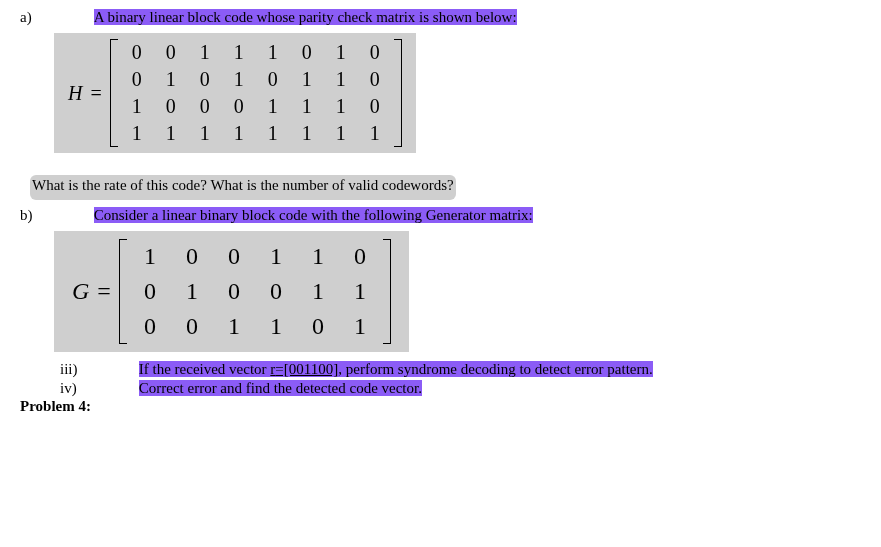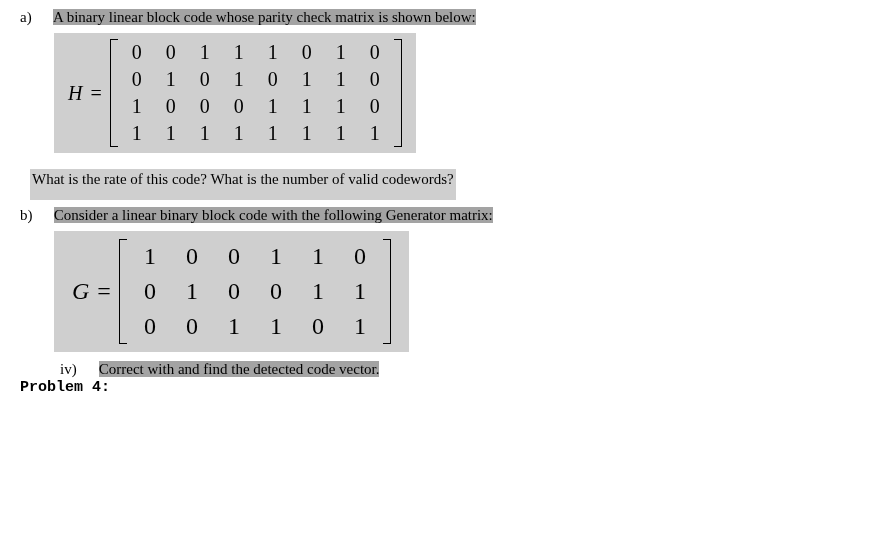--- a/index.html
+++ b/index.html
@@ -9,21 +9,22 @@
       background: #fff;
       margin: 0;
       padding: 8px 20px;
       width: 881px;
       box-sizing: border-box;
     }
     .line {
       padding: 1px 0;
     }
     .hl {
-      background: #a3a3a3;
+      background: #8b5cf6;
+      margin-left: 40px;
     }
     .label {
       display: inline-block;
       width: 30px;
       vertical-align: top;
     }
     .sublabel {
       display: inline-block;
       width: 35px;
     }
@@ -72,34 +73,34 @@
       left: 0;
       border-right: none;
     }
     .bracket-r {
       right: 0;
       border-left: none;
     }
     .q-box {
       background: #cfcfcf;
       display: inline-block;
-      padding: 2px 2px 12px 2px;
-      margin-top: 8px;
+      padding: 2px 2px 6px 2px;
+      margin-top: 14px;
       margin-bottom: 4px;
       margin-left: 10px;
+      border-radius: 6px;
     }
     .subqs {
       margin-left: 40px;
     }
     .under { text-decoration: underline; }
     .big-matrix .cell { width: 42px; padding: 4px 0; }
     .cutoff {
       height: 14px;
       overflow: hidden;
-      font-family: Liberation Mono, monospace;
     }
   </style>
 </head>
 <body>
 
 
 
 <div class="line">
   <span class="label">a)</span>
   <span class="hl">A binary linear block code whose parity check matrix is shown below:</span>
@@ -197,22 +198,28 @@
             <span class="cell">1</span>
         </div>
         <span class="bracket-r"></span>
       </span>
     </div>
   </div>
 </div>
 
 <div class="subqs">
   <div class="line">
+    <span class="sublabel">iii)</span>
+    <span class="hl">
+      <span>If the received vector </span><span class="under">r</span><span class="under">=[001100]</span><span>, perform syndrome decoding to detect error pattern.</span>
+    </span>
+  </div>
+  <div class="line">
     <span class="sublabel">iv)</span>
-    <span class="hl">Correct with and find the detected code vector.</span>
+    <span class="hl">Correct error and find the detected code vector.</span>
   </div>
 </div>
 
 <div class="cutoff">
   <b>Problem 4:</b>
 </div>
 
 
 
 

